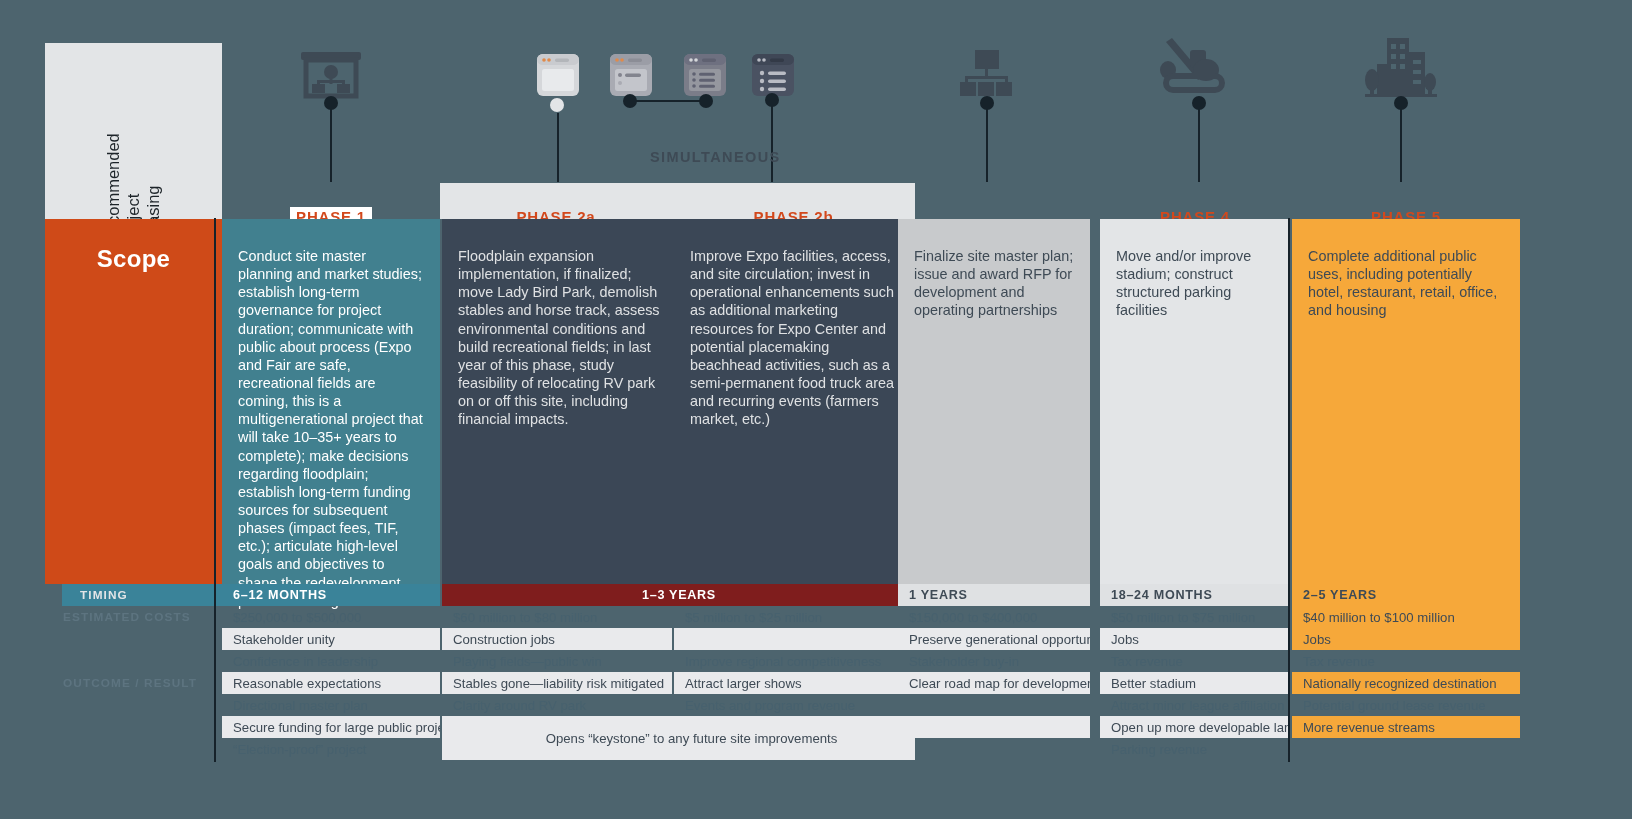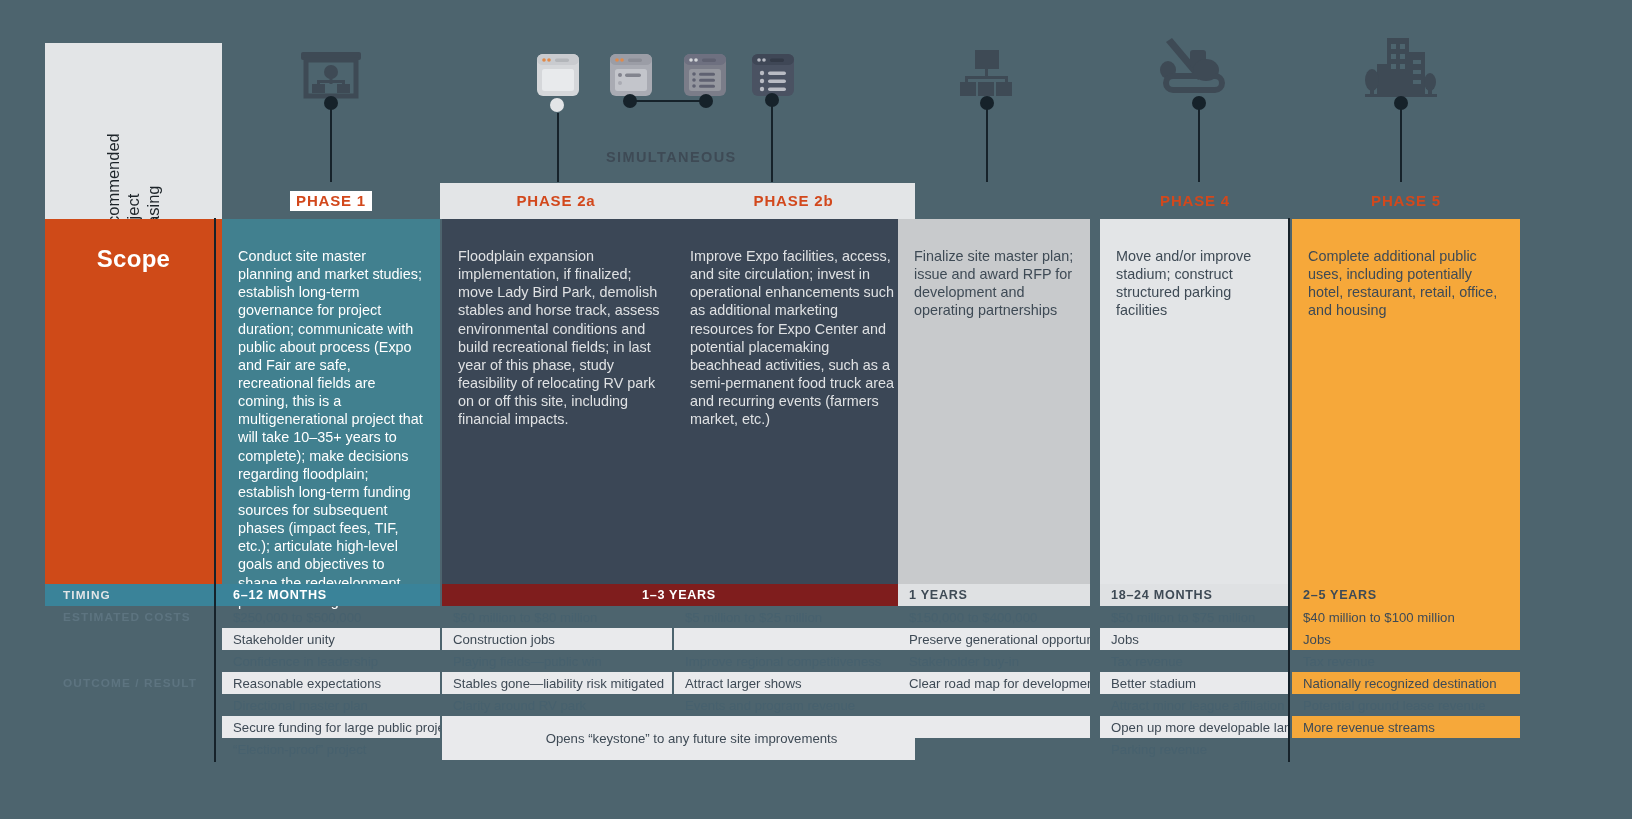--- a/index.html
+++ b/index.html
@@ -23,29 +23,30 @@
     position: absolute; width: 14px; height: 14px; border-radius: 50%;
     background: #16222a;
   }
   .stem-dot.light { background: #e3e5e7; }
   .connector-line { position: absolute; height: 2px; background: #16222a; }
 
   .simultaneous-label {
     position: absolute;
     font-size: 14.5px; font-weight: bold; letter-spacing: 1.4px;
     color: #3e4a55;
+    margin-left: 44px;
   }
 
   
   .phase-row { position: absolute; left: 0; top: 183px; width: 1632px; height: 36px; }
   .phase-row .whiteband {
     position: absolute; top: 0; height: 36px; background: #e3e5e7;
   }
   .phase-lbl {
-    position: absolute; top: 0; height: 36px;
+    position: absolute; top: 16px; height: 36px;
     display: flex; align-items: center; justify-content: center;
     font-size: 15px; font-weight: bold; letter-spacing: 0.8px;
     color: #d2481c;
   }
   .phase-lbl .chip { padding: 1px 6px 2px; }
   .phase-lbl.boxed .chip { background: #ffffff; }
 
   
   .scope-band { position: absolute; left: 0; top: 219px; width: 1632px; height: 365px; }
   .cell-scope {
@@ -299,21 +300,21 @@
 
     <div class="cell-scope" style="left:898px; width:192px; background:#c8cacc; color:#3e4a55;">Finalize site master plan; issue and award RFP for development and operating partnerships</div>
 
     <div class="cell-scope" style="left:1100px; width:190px; background:#e3e5e7; color:#3e4a55;">Move and/or improve stadium; construct structured parking facilities</div>
 
     <div class="cell-scope" style="left:1292px; width:228px; background:#f6a83a; color:#3e4a55;">Complete additional public uses, including potentially hotel, restaurant, retail, office, and housing</div>
   </div>
 
   <div class="lower">
 
-    <div class="rowlabel" style="top:0px; height:22px; background:#3a8399;">TIMING</div>
+    <div class="rowlabel" style="top:0px; height:22px; background:#3a8399;margin-left:17px;">TIMING</div>
 
     <div class="cell bold t-teal" style="left:222px; top:0px; width:218px; height:22px;">6–12 MONTHS</div>
     <div class="cell bold t-slate center" style="left:442px; top:0px; width:473px; height:22px;">1–3 YEARS</div>
     <div class="cell bold t-light" style="left:898px; top:0px; width:192px; height:22px;">1 YEARS</div>
     <div class="cell bold t-light" style="left:1100px; top:0px; width:190px; height:22px;">18–24 MONTHS</div>
     <div class="cell bold t-amber" style="left:1292px; top:0px; width:228px; height:22px;">2–5 YEARS</div>
 
     <div class="rowlabel dim" style="top:22px; height:22px;">ESTIMATED COSTS</div>
 
     <div class="cell c-ghost" style="left:222px; top:22px; width:218px; height:22px;">$250,000 to $500,000</div>

